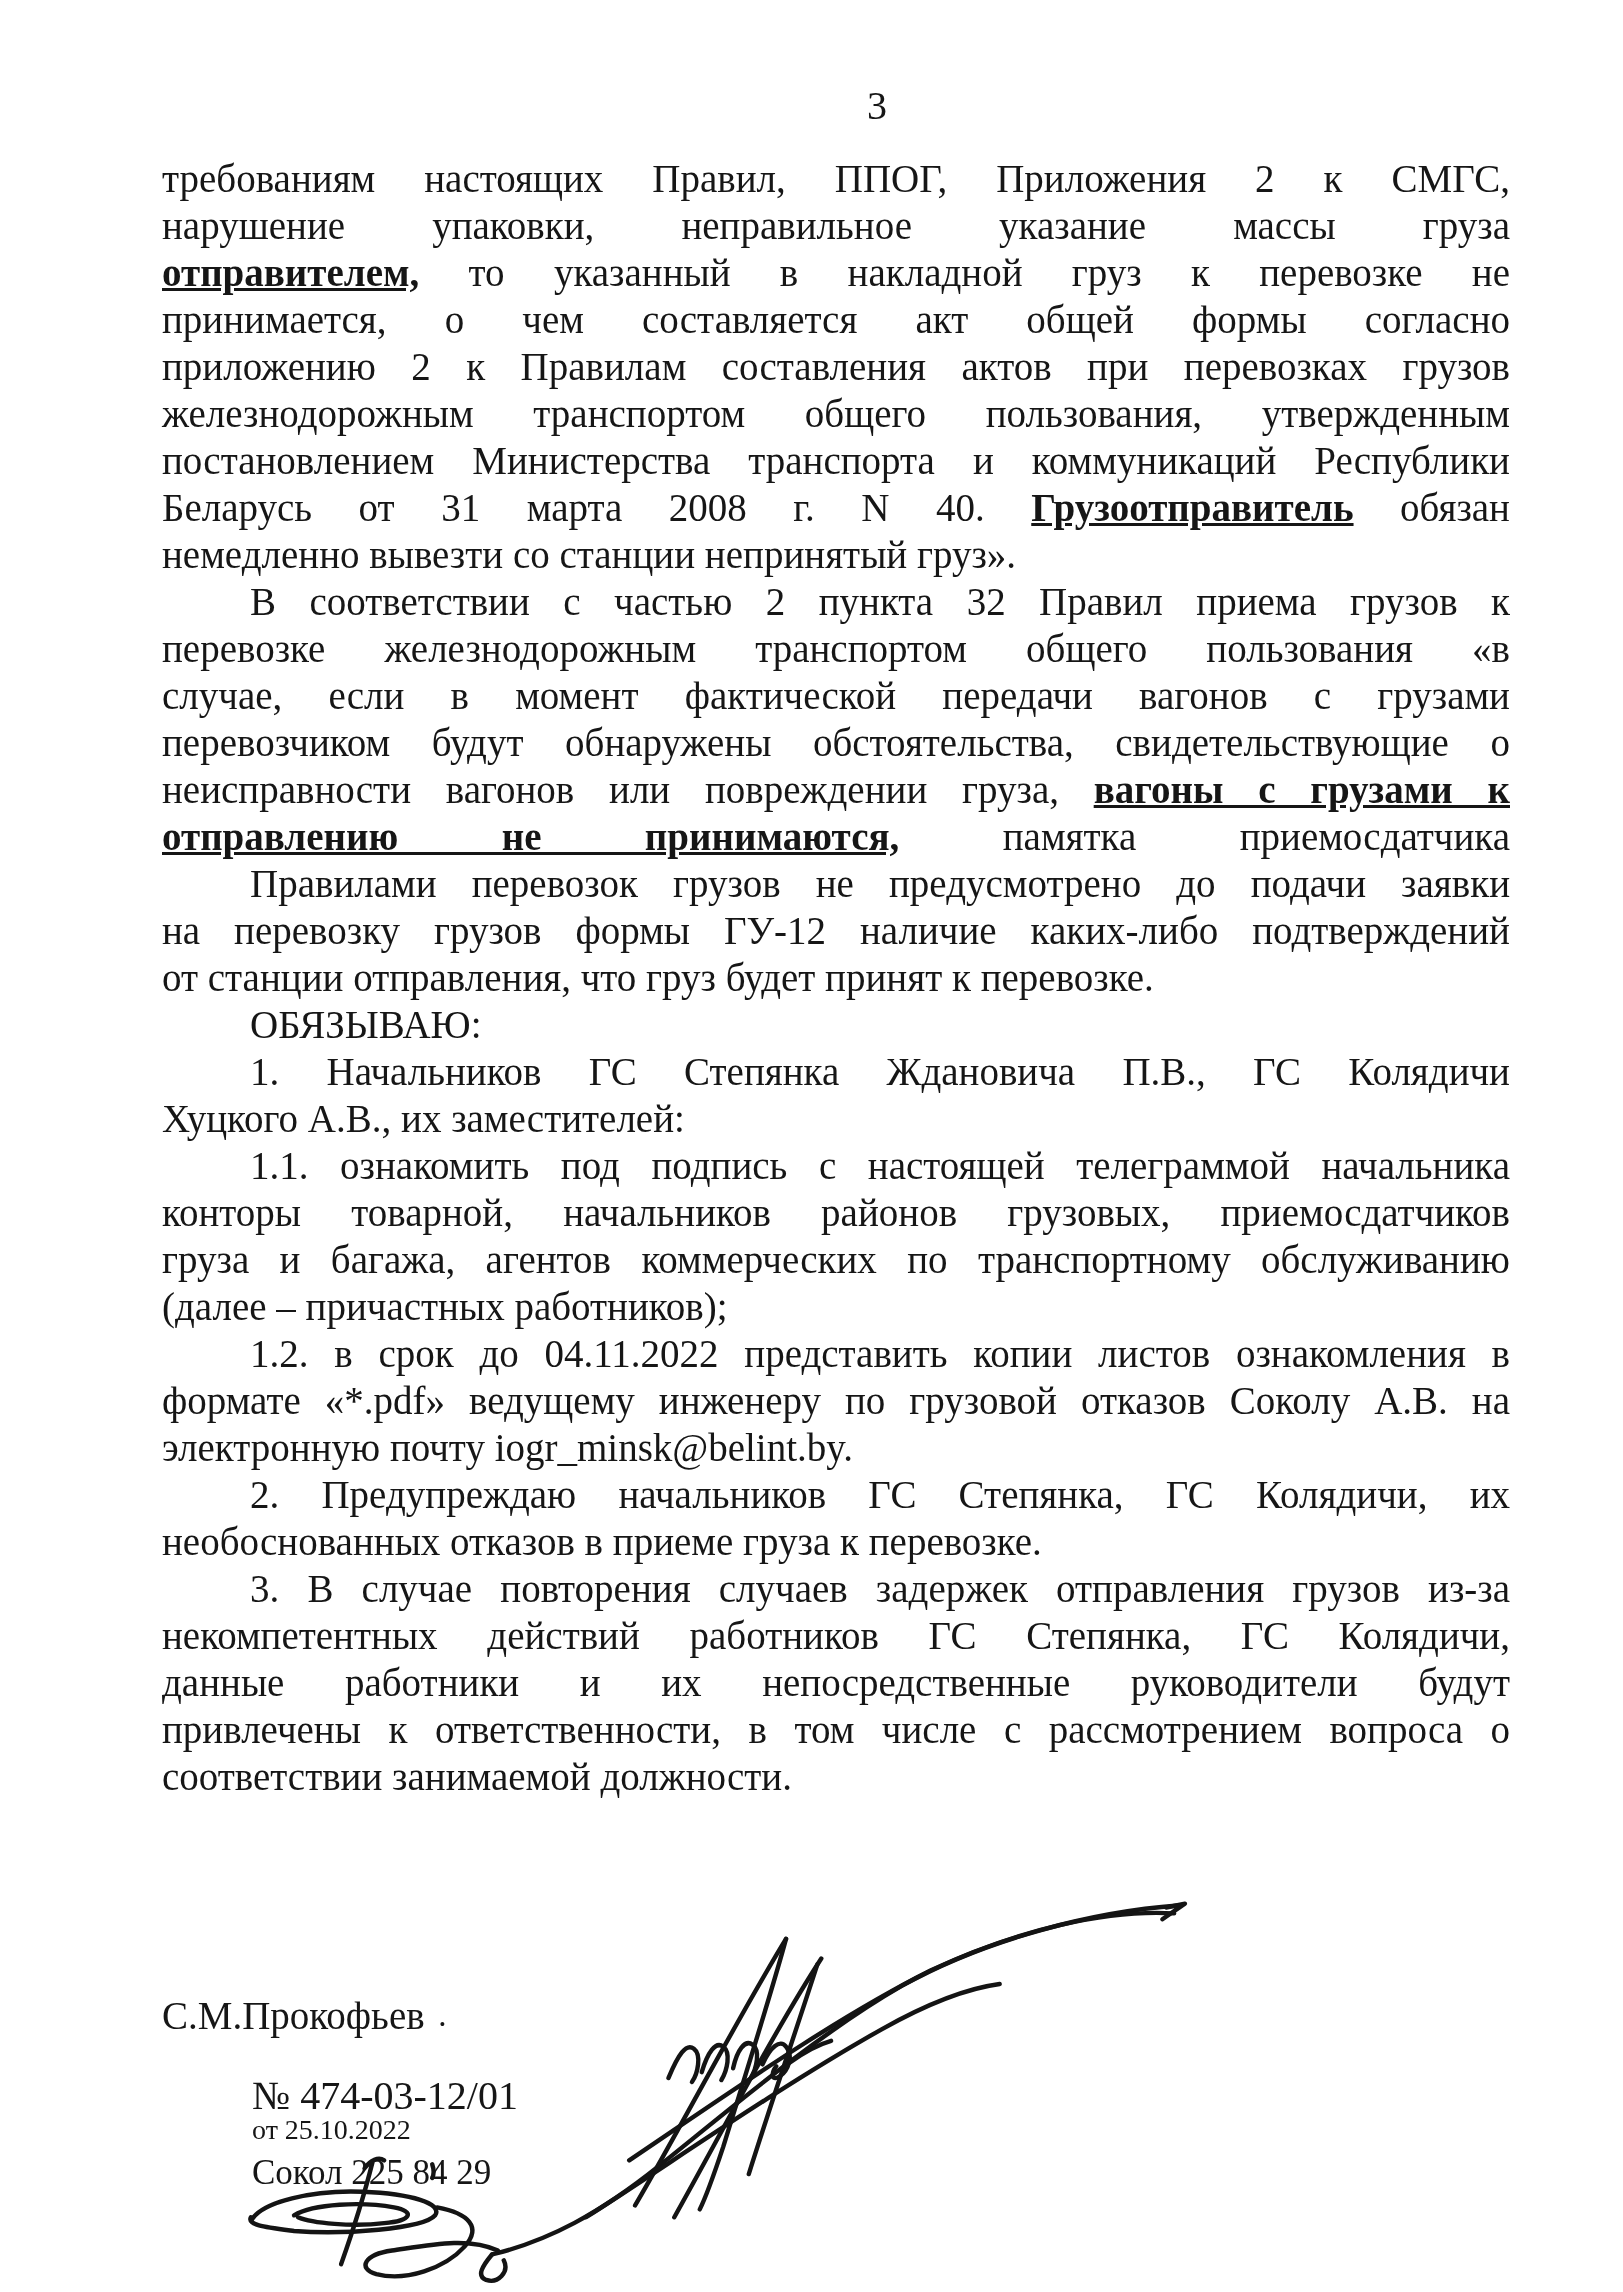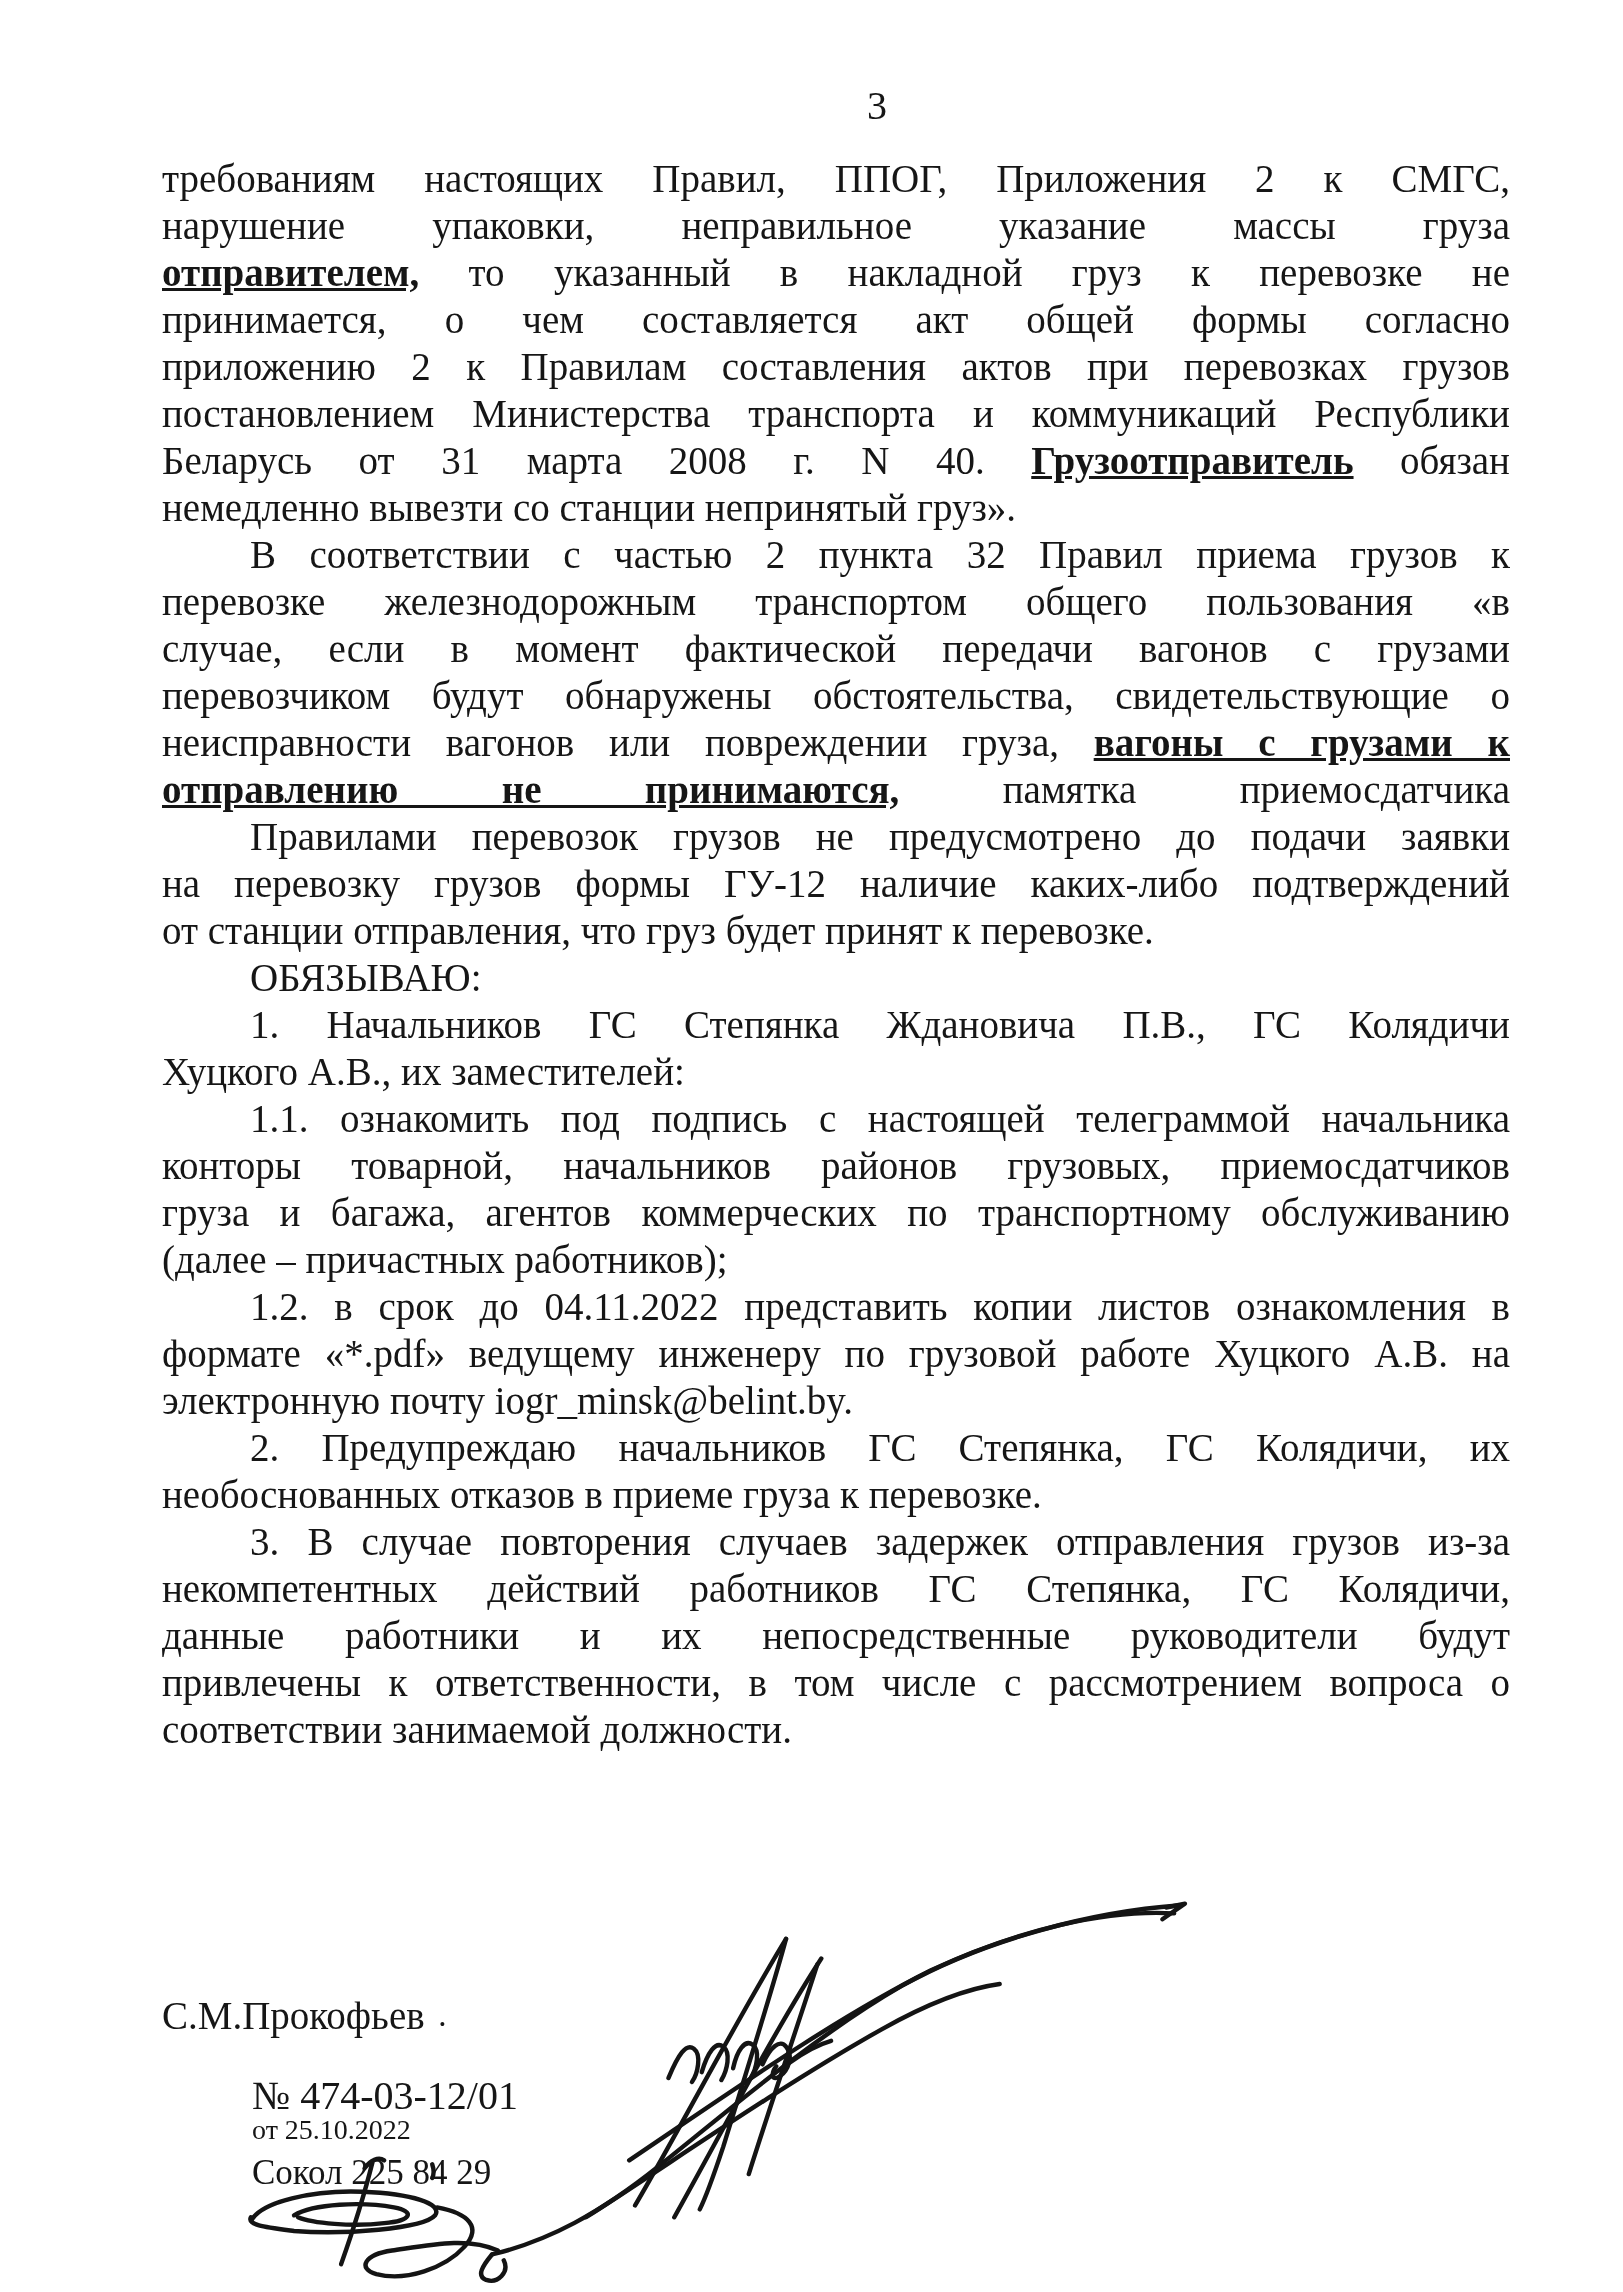--- a/index.html
+++ b/index.html
@@ -52,41 +52,42 @@
 <div class="page">
 
   <div class="pagenum">3</div>
 
   <div class="doc-body">
       <div class="line just"><span>требованиям настоящих Правил, ППОГ, Приложения 2 к СМГС,</span></div>
       <div class="line just"><span>нарушение упаковки, неправильное указание массы груза</span></div>
       <div class="line just"><span class="b">отправителем,</span><span> то указанный в накладной груз к перевозке не</span></div>
       <div class="line just"><span>принимается, о чем составляется акт общей формы согласно</span></div>
       <div class="line just"><span>приложению 2 к Правилам составления актов при перевозках грузов</span></div>
+      <div class="line just"><span>железнодорожным транспортом общего пользования, утвержденным</span></div>
       <div class="line just"><span>постановлением Министерства транспорта и коммуникаций Республики</span></div>
       <div class="line just"><span>Беларусь от 31 марта 2008 г. N 40. </span><span class="b">Грузоотправитель</span><span> обязан</span></div>
       <div class="line"><span>немедленно вывезти со станции непринятый груз».</span></div>
       <div class="line just ind"><span>В соответствии с частью 2 пункта 32 Правил приема грузов к</span></div>
       <div class="line just"><span>перевозке железнодорожным транспортом общего пользования «в</span></div>
       <div class="line just"><span>случае, если в момент фактической передачи вагонов с грузами</span></div>
       <div class="line just"><span>перевозчиком будут обнаружены обстоятельства, свидетельствующие о</span></div>
       <div class="line just"><span>неисправности вагонов или повреждении груза, </span><span class="b">вагоны с грузами к</span></div>
       <div class="line just"><span class="b">отправлению не принимаются,</span><span> памятка приемосдатчика</span></div>
       <div class="line just ind"><span>Правилами перевозок грузов не предусмотрено до подачи заявки</span></div>
       <div class="line just"><span>на перевозку грузов формы ГУ-12 наличие каких-либо подтверждений</span></div>
       <div class="line"><span>от станции отправления, что груз будет принят к перевозке.</span></div>
       <div class="line ind"><span>ОБЯЗЫВАЮ:</span></div>
       <div class="line just ind"><span>1. Начальников ГС Степянка Ждановича П.В., ГС Колядичи</span></div>
       <div class="line"><span>Хуцкого А.В., их заместителей:</span></div>
       <div class="line just ind"><span>1.1. ознакомить под подпись с настоящей телеграммой начальника</span></div>
       <div class="line just"><span>конторы товарной, начальников районов грузовых, приемосдатчиков</span></div>
       <div class="line just"><span>груза и багажа, агентов коммерческих по транспортному обслуживанию</span></div>
       <div class="line"><span>(далее – причастных работников);</span></div>
       <div class="line just ind"><span>1.2. в срок до 04.11.2022 представить копии листов ознакомления в</span></div>
-      <div class="line just"><span>формате «*.pdf» ведущему инженеру по грузовой работе Хуцкого А.В. на</span></div>
+      <div class="line just"><span>формате «*.pdf» ведущему инженеру по грузовой отказов Соколу А.В. на</span></div>
       <div class="line"><span>электронную почту iogr_minsk@belint.by.</span></div>
       <div class="line just ind"><span>2. Предупреждаю начальников ГС Степянка, ГС Колядичи, их</span></div>
       <div class="line"><span>необоснованных отказов в приеме груза к перевозке.</span></div>
       <div class="line just ind"><span>3. В случае повторения случаев задержек отправления грузов из-за</span></div>
       <div class="line just"><span>некомпетентных действий работников ГС Степянка, ГС Колядичи,</span></div>
       <div class="line just"><span>данные работники и их непосредственные руководители будут</span></div>
       <div class="line just"><span>привлечены к ответственности, в том числе с рассмотрением вопроса о</span></div>
       <div class="line"><span>соответствии занимаемой должности.</span></div>
     </div>
 

